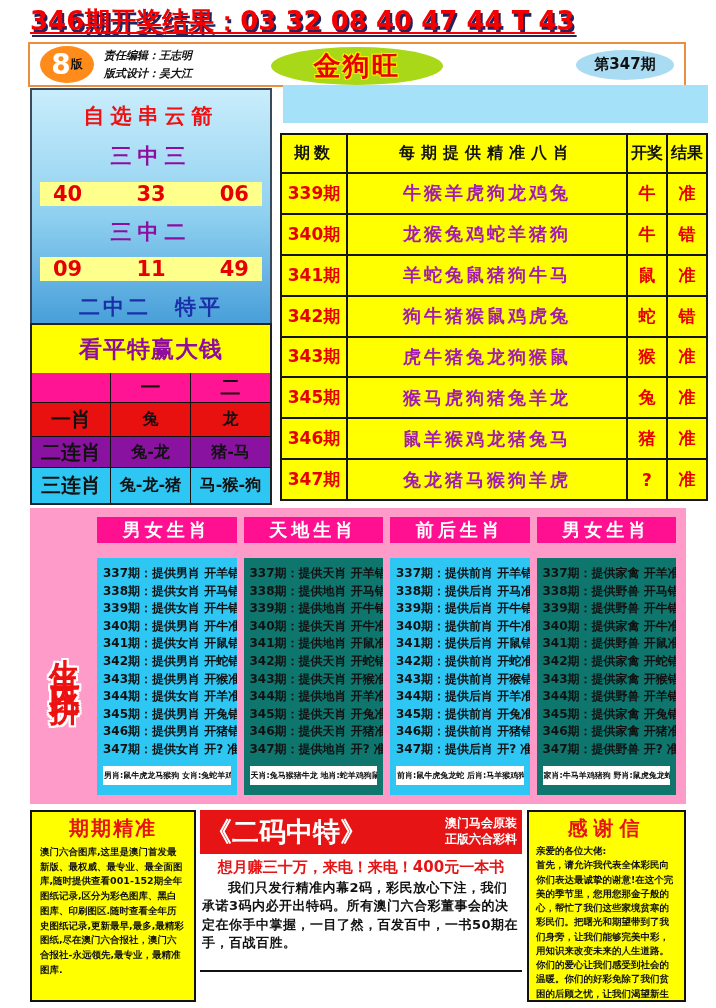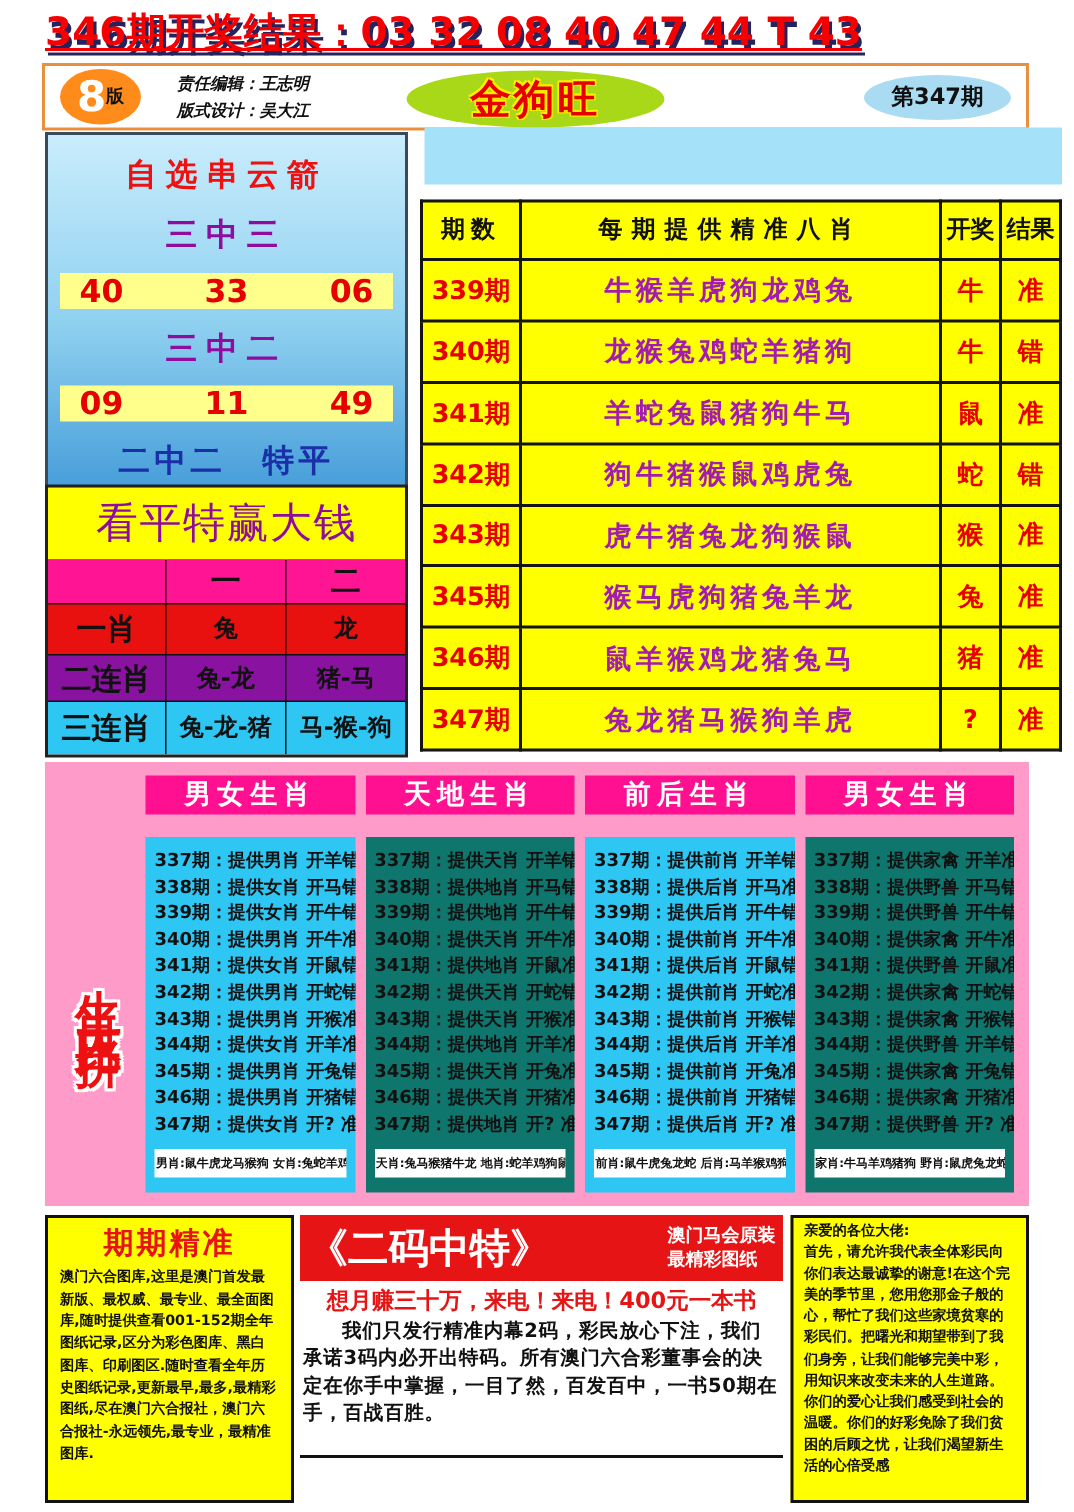--- a/index.html
+++ b/index.html
@@ -11,21 +11,21 @@
   
   .top-banner{ position:absolute; left:30px; top:4px; font-size:26px; font-weight:bold;
     color:#f50000; text-shadow:2px 3px 0 #23235e; white-space:nowrap;text-decoration:underline; }
   
   .masthead{ position:absolute; left:28px; top:42px; width:658px; height:45px;
     border:2px solid #e89040; background:#fff; display:flex; align-items:center; padding:0 10px; }
   .edition-badge{ width:54px; height:37px; background:#ff8c1a; border-radius:50%;
     display:flex; align-items:center; justify-content:center; flex:none; }
   .edition-num{ font-size:28px; color:#fff; font-weight:bold; }
   .edition-suffix{ font-size:12px; color:#111; font-weight:bold; }
-  .editor-block{ margin-left:24px; font-size:11px; font-weight:bold; font-style:italic;
+  .editor-block{ margin-left:10px; font-size:11px; font-weight:bold; font-style:italic;
     color:#111; line-height:1.6; white-space:nowrap; }
   .title-ellipse{ position:absolute; left:50%; top:3px; transform:translateX(-50%);
     width:172px; height:38px; background:#a8d818; border-radius:50%;
     display:flex; align-items:center; justify-content:center; }
   .title-text{ font-size:27px; font-weight:bold; color:#e60000; letter-spacing:2px;
     text-shadow:-1px -1px 0 #ffee00,1px -1px 0 #ffee00,-1px 1px 0 #ffee00,1px 1px 0 #ffee00; }
   .issue-ellipse{ margin-left:auto; width:98px; height:30px; background:#a9dcf2; border-radius:50%;
     display:flex; align-items:center; justify-content:center; font-size:15px; font-weight:bold; color:#111; }
   
   .strip-blue{ position:absolute; left:283px; top:85px; width:425px; height:38px; background:#a5e1f8; }
@@ -36,21 +36,21 @@
   .chuan-title{ font-size:21px; font-weight:bold; color:#ee1111; letter-spacing:6px; }
   .chuan-label{ font-size:21px; font-weight:bold; color:#8e0d9e; letter-spacing:6px; }
   .chuan-label.navy{ color:#1a2fa8; letter-spacing:3px; }
   .chuan-bar{ margin:0 8px; background:#ffff8c; display:flex; justify-content:space-between;
     padding:0 13px; font-size:21px; font-weight:bold; color:#e60000; height:24px; line-height:24px; }
   .chuan-bar.black{ color:#111; }
   
   .panel-pingte{ position:absolute; left:30px; top:323px; width:242px; height:182px;
     border:2px solid #222; overflow:hidden; }
   .pingte-title{ height:48px; line-height:48px; background:#ffff00; color:#8e0d9e;
-    font-size:28px; font-weight:normal; text-align:center; letter-spacing:1px; }
+    font-size:23px; font-weight:bold; text-align:center; letter-spacing:1px; }
   .pingte-grid{ display:grid; grid-template-columns:78px 1fr 1fr;
     grid-template-rows:29px 33px 30px 1fr; gap:1px; background:#111; height:130px; }
   .pcell{ display:flex; align-items:center; justify-content:center;
     font-weight:bold; color:#111; font-size:16px; }
   .pcell.lab{ font-size:20px; }
   .pcell.big{ font-size:20px; }
   .r1{ background:#ff1493; } .r2{ background:#e91010; } .r3{ background:#8a12a0; } .r4{ background:#2ec6f2; }
   
   .baxiao{ position:absolute; left:280px; top:133px; width:428px; height:368px;
     border-collapse:collapse; background:#ffff00; table-layout:fixed; }
@@ -314,31 +314,32 @@
   <div class="bottom-left">
     <div class="panel-title">期期精准</div>
     <div class="bl-body">澳门六合图库,这里是澳门首发最新版、最权威、最专业、最全面图库,随时提供查看001-152期全年图纸记录,区分为彩色图库、黑白图库、印刷图区.随时查看全年历史图纸记录,更新最早,最多,最精彩图纸,尽在澳门六合报社，澳门六合报社-永远领先,最专业，最精准图库.</div>
   </div>
 
   <div class="bottom-mid">
     <div class="banner">
       <span class="banner-title">《二码中特》</span>
       <span class="banner-side">
         <div>澳门马会原装</div>
-        <div>最精彩图纸</div>
+        <div>正版六合彩料</div>
       </span>
     </div>
     <div class="mid-line1">想月赚三十万，来电！来电！400元一本书</div>
     <div class="mid-para">我们只发行精准内幕2码，彩民放心下注，我们承诺3码内必开出特码。所有澳门六合彩董事会的决定在你手中掌握，一目了然，百发百中，一书50期在手，百战百胜。</div>
     <div class="mid-line3">
       <span class="mid-line3-text">《大胆尝试的机会请勿错过，人头担保得此书者月入30万》</span>
       <span class="cod">货到付款</span>
     </div>
   </div>
 
   <div class="bottom-right">
+    <div class="panel-title br-title">感谢信</div>
     <div class="br-body">
       <div>亲爱的各位大佬:</div>
       <div>首先，请允许我代表全体彩民向你们表达最诚挚的谢意!在这个完美的季节里，您用您那金子般的心，帮忙了我们这些家境贫寒的彩民们。把曙光和期望带到了我们身旁，让我们能够完美中彩，用知识来改变未来的人生道路。你们的爱心让我们感受到社会的温暖。你们的好彩免除了我们贫困的后顾之忧，让我们渴望新生活的心倍受感</div>
     </div>
   </div>
 
 </div>
 
 </body></html>

